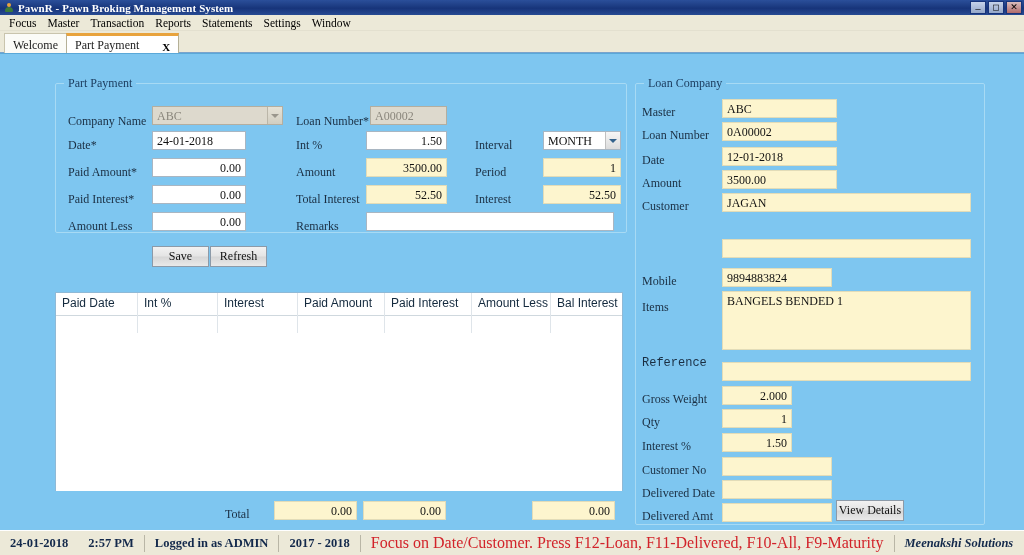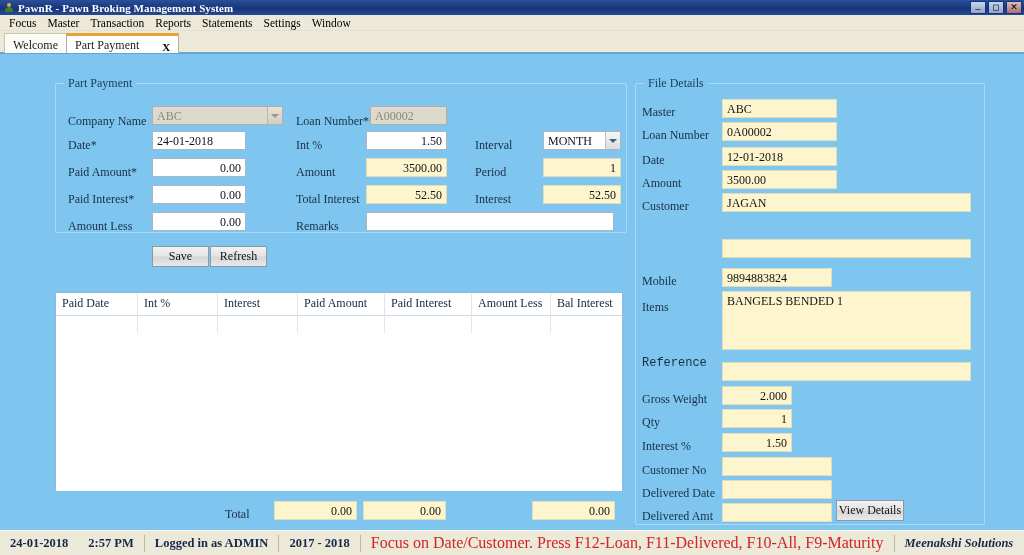--- a/index.html
+++ b/index.html
@@ -194,21 +194,21 @@
     background: #ffffff;
     border: 1px solid #8fb9d6;
   }
   .grid-head {
     display: flex; height: 23px;
     border-bottom: 1px solid #cfd8de;
     background: #ffffff;
   }
   .gh {
     font-size: 12px; color: #13293d;
-    font-family: Liberation Serif, serif;
+    font-family: Liberation Sans, sans-serif;
     padding: 3px 8px 0 6px;
     border-right: 1px solid #dfe5ea;
     height: 40px;
     box-sizing: border-box;
     overflow: hidden; white-space: nowrap;
   }
   .gh:last-child { border-right: none; }
   .grid-body { height: 175px; background: #fff; }
 
   
@@ -324,21 +324,21 @@
     <div class="lbl" style="left:471px; top:109px;">Period</div>
     <div class="fld ro right" style="left:539px; top:102px; width:78px;">1</div>
 
     <div class="lbl" style="left:471px; top:136px;">Interest</div>
     <div class="fld ro right" style="left:539px; top:129px; width:78px;">52.50</div>
 
     <div class="btn" style="left:148px; top:190px; width:57px;">Save</div>
     <div class="btn" style="left:206px; top:190px; width:57px;">Refresh</div>
 
     <div class="group" style="left:631px; top:27px; width:350px; height:442px;">
-      <div class="legend">File Details</div>
+      <div class="legend">Loan Company</div>
     </div>
 
     <div class="lbl" style="left:638px; top:49px;">Master</div>
     <div class="fld ro" style="left:718px; top:43px; width:115px;">ABC</div>
 
     <div class="lbl" style="left:638px; top:72px;">Loan Number</div>
     <div class="fld ro" style="left:718px; top:66px; width:115px;">0A00002</div>
 
     <div class="lbl" style="left:638px; top:97px;">Date</div>
     <div class="fld ro" style="left:718px; top:91px; width:115px;">12-01-2018</div>

